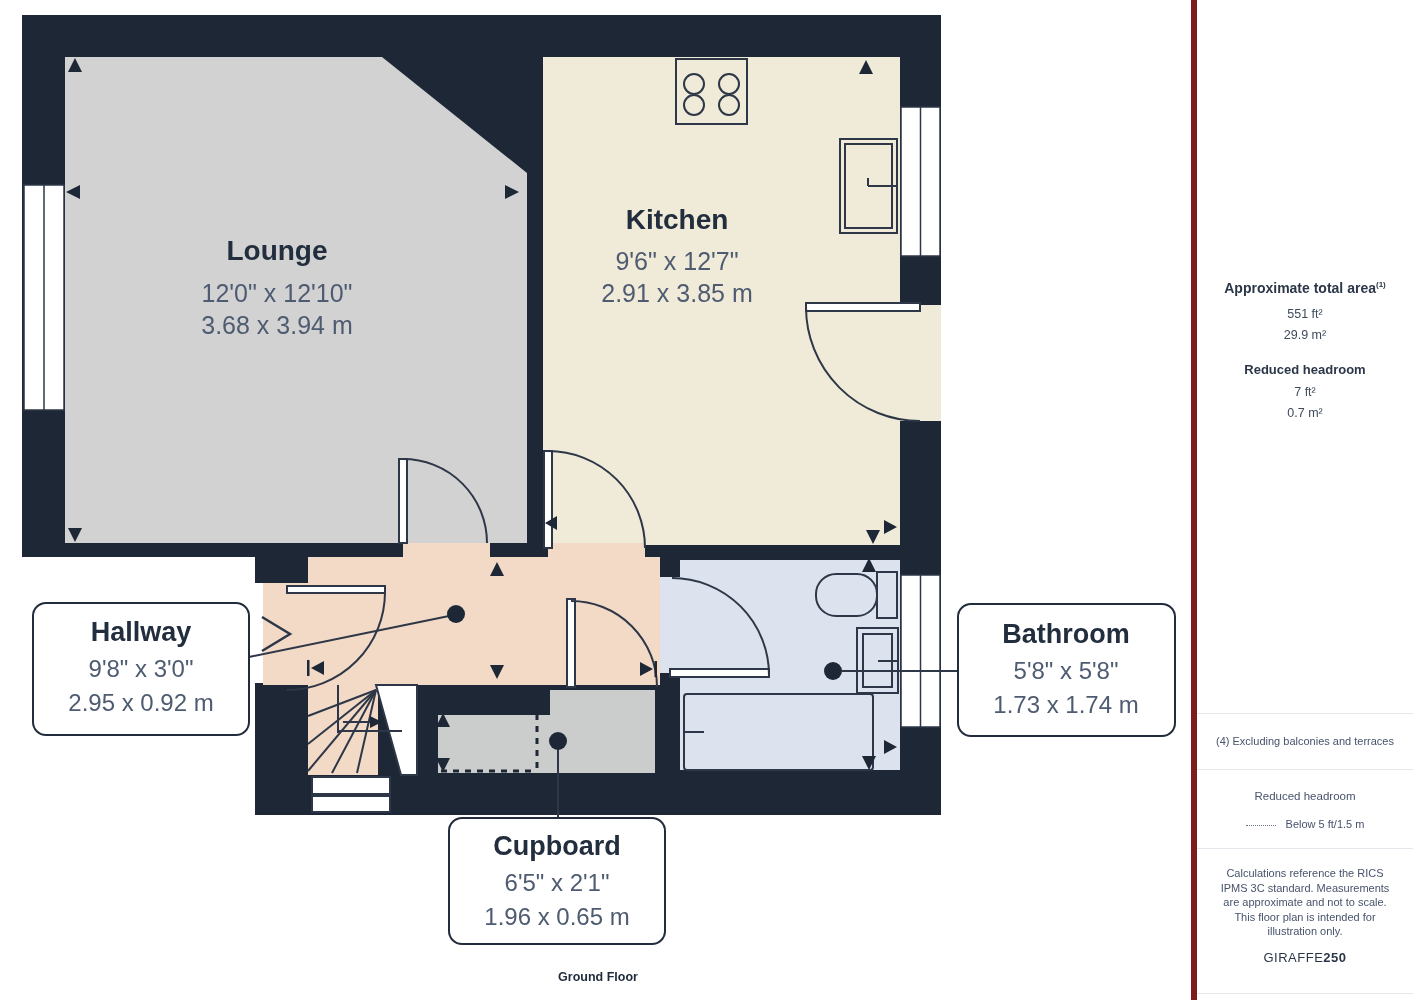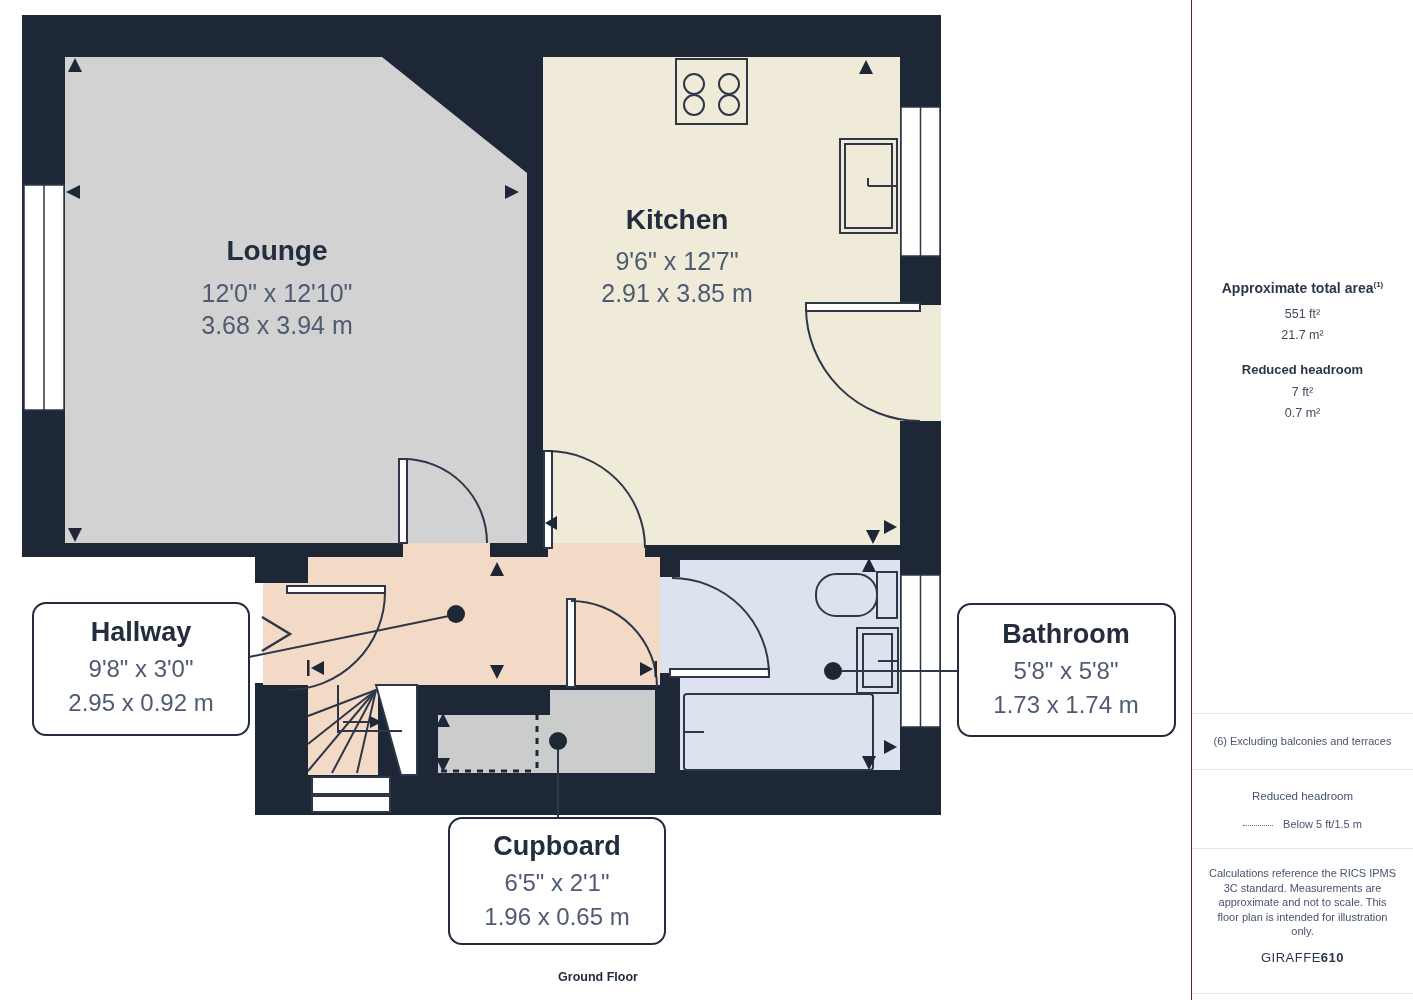--- a/index.html
+++ b/index.html
@@ -1,18 +1,18 @@
 <!DOCTYPE html>
 <html><head>
 <meta charset="utf-8">
 <style>
   html,body{margin:0;padding:0;background:#ffffff;}
   body{width:1413px;height:1000px;position:relative;font-family:"Liberation Sans",sans-serif;-webkit-font-smoothing:antialiased;}
   .plan{position:absolute;left:0;top:0;width:1191px;height:1000px;}
-  .sidebar{position:absolute;left:1191px;top:0;width:222px;height:1000px;border-left:1px solid #7f1d1d;box-sizing:border-box;}
+  .sidebar{position:absolute;left:1191px;top:0;width:222px;height:1000px;border-left:6px solid #7f1d1d;box-sizing:border-box;}
   .divider{position:absolute;left:0;right:0;height:1px;background:#e4e6eb;}
   .s-block{position:absolute;left:0;right:0;text-align:center;color:#3e4b5d;}
   .s-title{font-size:14px;font-weight:bold;color:#2b3748;}
   .s-title sup{font-size:8px;}
   .s-val{font-size:12.5px;line-height:21px;color:#3e4b5d;}
   .s-note{font-size:11px;color:#47536b;}
   .legend-row{margin-top:16px;font-size:11px;color:#47536b;}
   .dash-swatch{display:inline-block;width:30px;border-bottom:1.5px dotted #6b7588;vertical-align:middle;margin-right:10px;}
   .disclaimer{font-size:11px;line-height:14.5px;color:#47536b;padding:0 16px;}
   .brand{font-size:13px;letter-spacing:.5px;color:#2b3748;}
@@ -170,32 +170,32 @@
   </g>
 
   <text x="598" y="981" font-size="12.5" font-weight="bold" fill="#1f2a3a" text-anchor="middle">Ground Floor</text>
 </svg>
 </div>
 
 <div class="sidebar">
   <div class="s-block" style="top:280px;">
     <div class="s-title"><span>Approximate total area</span><sup>(1)</sup></div>
     <div class="s-val" style="margin-top:8px;">551 ft²</div>
-    <div class="s-val">21.7 m²</div>
+    <div class="s-val">29.9 m²</div>
     <div class="s-title" style="font-size:13px;margin-top:16px;">Reduced headroom</div>
     <div class="s-val" style="margin-top:5px;">7 ft²</div>
     <div class="s-val">0.7 m²</div>
   </div>
 
   <div class="divider" style="top:713px;"></div>
-  <div class="s-block s-note" style="top:735px;">(6) Excluding balconies and terraces</div>
+  <div class="s-block s-note" style="top:735px;">(4) Excluding balconies and terraces</div>
 
   <div class="divider" style="top:769px;"></div>
   <div class="s-block" style="top:790px;">
     <div class="s-note" style="font-size:11.5px;">Reduced headroom</div>
     <div class="legend-row"><span class="dash-swatch"></span><span>Below 5 ft/1.5 m</span></div>
   </div>
 
   <div class="divider" style="top:848px;"></div>
   <div class="s-block disclaimer" style="top:866px;">Calculations reference the RICS IPMS 3C standard. Measurements are approximate and not to scale. This floor plan is intended for illustration only.</div>
-  <div class="s-block brand" style="top:950px;"><span>GIRAFFE</span><b>610</b></div>
+  <div class="s-block brand" style="top:950px;"><span>GIRAFFE</span><b>250</b></div>
   <div class="divider" style="top:993px;"></div>
 </div>
 
 </body></html>

